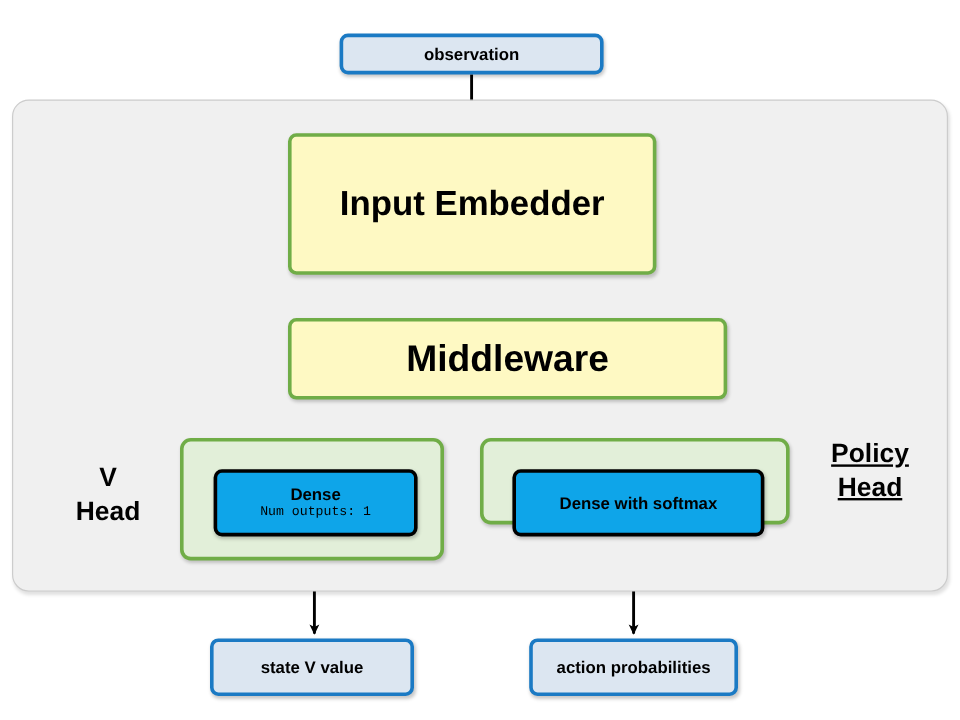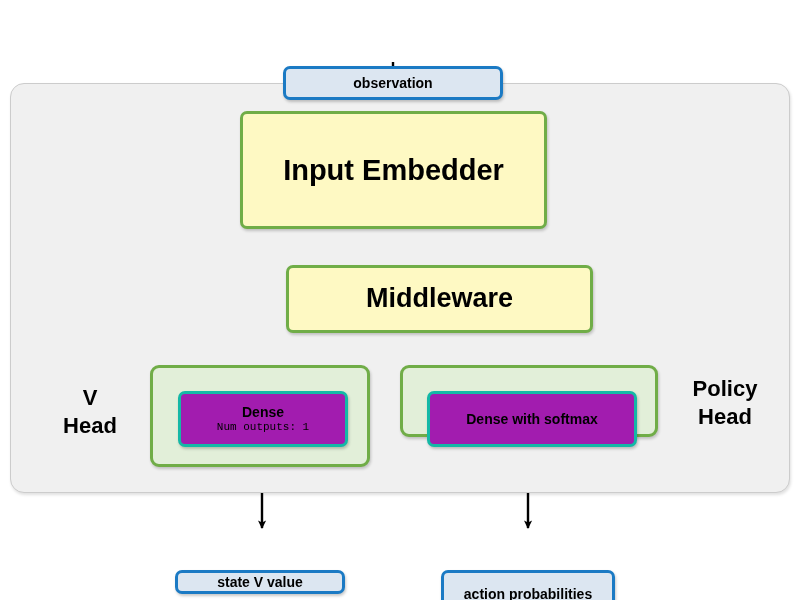--- a/index.html
+++ b/index.html
@@ -47,43 +47,42 @@
     color: #000000;
   }
 
   .io-node {
     background: #dce6f1;
     border: 3px solid #1b7ac4;
     border-radius: 7px;
     font-size: 14px;
     font-weight: bold;
     box-shadow: 1px 2px 3px rgba(0,0,0,0.22);
-    margin-top: 38px;
   }
 
   .green-node {
     background: #fef9c3;
     border: 3px solid #70ad47;
     border-radius: 7px;
     font-weight: bold;
     box-shadow: 1px 2px 3px rgba(0,0,0,0.20);
   }
 
   .head-group {
     position: absolute;
     box-sizing: border-box;
     background: #e2efd9;
     border: 3px solid #70ad47;
     border-radius: 9px;
     box-shadow: 1px 2px 3px rgba(0,0,0,0.20);
   }
 
   .orange-node {
-    background: #a21caf;
-    border: 3px solid #14b8a6;
+    background: #0ea5e9;
+    border: 3px solid #000000;
     border-radius: 7px;
     box-shadow: 1px 2px 3px rgba(0,0,0,0.22);
   }
   .orange-title {
     font-size: 14px;
     font-weight: bold;
   }
   .orange-sub {
     font-size: 11px;
     font-weight: normal;
@@ -139,21 +138,21 @@
   <div class="agent-frame"></div>
 
   <div class="node io-node" style="left:283px; top:28px; width:220px; height:34px;">
     <span>observation</span>
   </div>
 
   <div class="node green-node" style="left:240px; top:111px; width:307px; height:118px; font-size:29px;">
     <span>Input Embedder</span>
   </div>
 
-  <div class="node green-node" style="left:240px; top:265px; width:307px; height:68px; font-size:27px;margin-left:46px;">
+  <div class="node green-node" style="left:240px; top:265px; width:366px; height:68px; font-size:31px;">
     <span>Middleware</span>
   </div>
 
   <div class="head-group" style="left:150px; top:365px; width:220px; height:102px;">
     <div class="node orange-node" style="left:25px; top:23px; width:170px; height:56px;">
       <span class="orange-title">Dense</span>
       <span class="orange-sub">Num outputs: 1</span>
     </div>
   </div>
 
@@ -161,26 +160,26 @@
     <div>V</div>
     <div>Head</div>
   </div>
 
   <div class="head-group" style="left:400px; top:365px; width:258px; height:72px;">
     <div class="node orange-node" style="left:24px; top:23px; width:210px; height:56px;">
       <span class="orange-title">Dense with softmax</span>
     </div>
   </div>
 
-  <div class="head-label" style="left:666px; top:375px; width:118px;">
+  <div class="head-label" style="left:666px; top:364px; width:118px;text-decoration:underline;">
     <div>Policy</div>
     <div>Head</div>
   </div>
 
-  <div class="node io-node" style="left:175px; top:532px; width:170px; height:24px;text-align:right;">
+  <div class="node io-node" style="left:175px; top:532px; width:170px; height:48px;text-align:right;">
     <span>state V value</span>
   </div>
 
   <div class="node io-node" style="left:441px; top:532px; width:174px; height:48px;">
     <span>action probabilities</span>
   </div>
 
 </div>
 
 </body></html>

